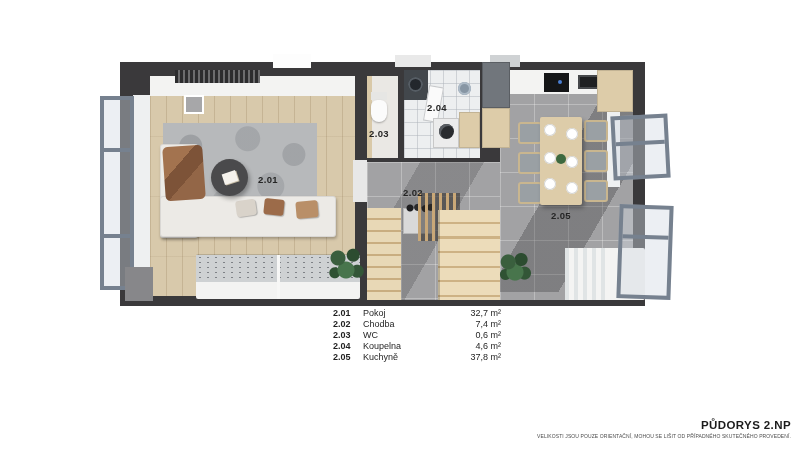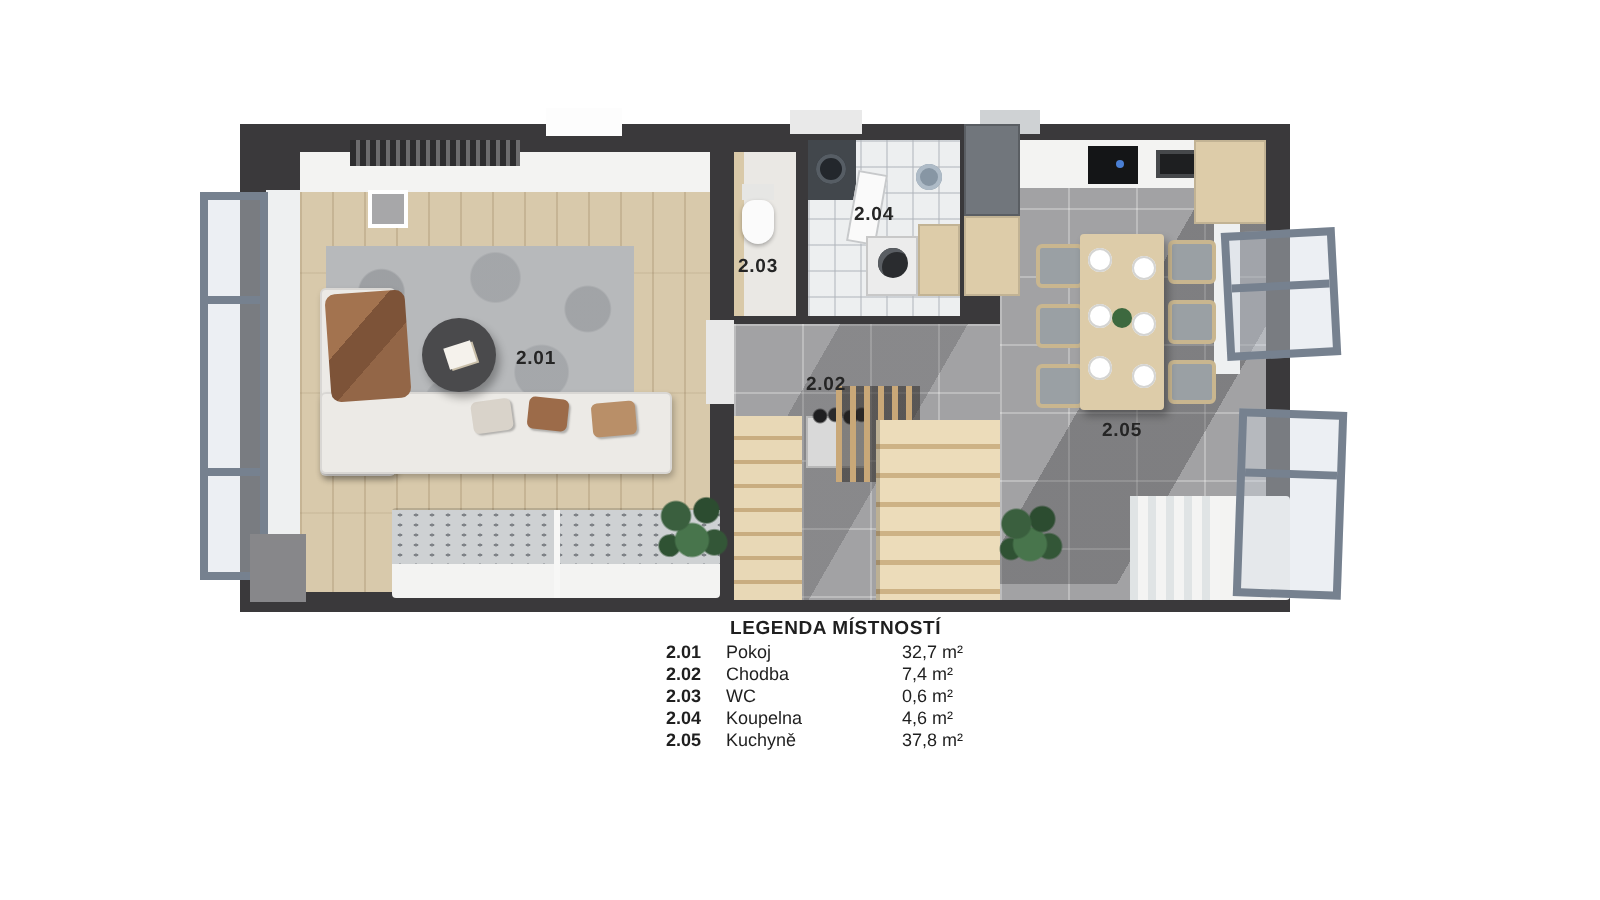--- a/index.html
+++ b/index.html
@@ -43,21 +43,21 @@
   .railing{background:repeating-linear-gradient(90deg,#c9a878 0 3px,rgba(42,38,34,.5) 3px 7px);}
   .mattress{background-color:#ced1d3;background-image:radial-gradient(rgba(60,65,72,.55) 1px,transparent 1.4px);background-size:8px 5px;}
   .slats{background:repeating-linear-gradient(90deg,#e0e4e5 0 4px,#f4f4f3 4px 9px);}
   .shadow-ov{pointer-events:none;}
   
   .legend{position:absolute;left:333px;top:308px;width:168px;color:var(--ink,#1f1f1f);}
   .legend .ltitle{margin-left:32px;font-size:9.5px;font-weight:700;letter-spacing:.3px;line-height:13px;}
   .lrow{display:flex;line-height:11px;font-size:9px;}
   .lrow .code{width:30px;font-weight:700;}
   .lrow .name{flex:1;}
-  .lrow .area{width:50px;text-align:left;}
+  .lrow .area{width:50px;text-align:right;}
   .lrow.total .name,.lrow.total .area{font-weight:700;}
   
   .footer{position:absolute;right:9px;top:419px;text-align:right;color:#1b1b1b;}
   .footer .ftitle{font-size:11.5px;font-weight:700;letter-spacing:.4px;}
   .footer .fdisc{font-size:5px;color:#4e4e4e;margin-top:2px;letter-spacing:.1px;}
 </style>
 </head>
 <body>
 
 <div id="stage">
@@ -151,21 +151,20 @@
     <div class="abs" style="left:5px;top:205px;width:28px;height:34px;background:#87878a;"></div>
     <div class="win" style="left:492px;top:53px;width:49px;height:56px;transform:rotate(-3deg);">
       <div class="bar" style="top:22px;"></div>
     </div>
     <div class="win" style="left:498px;top:143px;width:46px;height:86px;transform:rotate(2deg);">
       <div class="bar" style="top:26px;"></div>
     </div>
   </div>
 
   <div class="legend">
-    <div class="ltitle">LEGENDA MÍSTNOSTÍ</div>
     <div class="lrow">
       <span class="code">2.01</span>
       <span class="name">Pokoj</span>
       <span class="area">32,7 m²</span>
     </div>
     <div class="lrow">
       <span class="code">2.02</span>
       <span class="name">Chodba</span>
       <span class="area">7,4 m²</span>
     </div>
@@ -179,14 +178,18 @@
       <span class="name">Koupelna</span>
       <span class="area">4,6 m²</span>
     </div>
     <div class="lrow">
       <span class="code">2.05</span>
       <span class="name">Kuchyně</span>
       <span class="area">37,8 m²</span>
     </div>
   </div>
 
+  <div class="footer">
+    <div class="ftitle">PŮDORYS 2.NP</div>
+    <div class="fdisc">VELIKOSTI JSOU POUZE ORIENTAČNÍ, MOHOU SE LIŠIT OD PŘÍPADNÉHO SKUTEČNÉHO PROVEDENÍ.</div>
+  </div>
 
 </div>
 
 </body></html>

